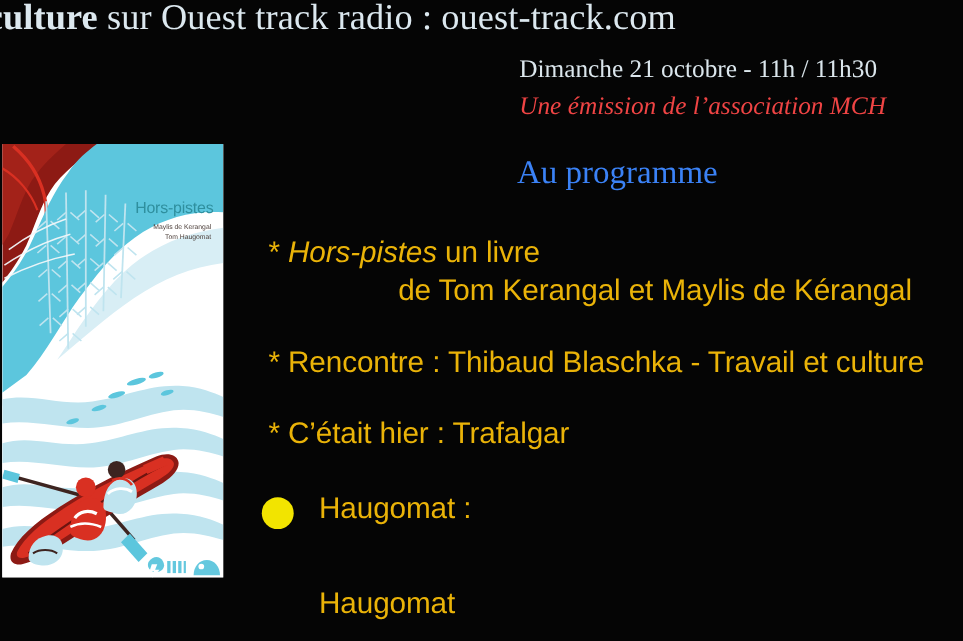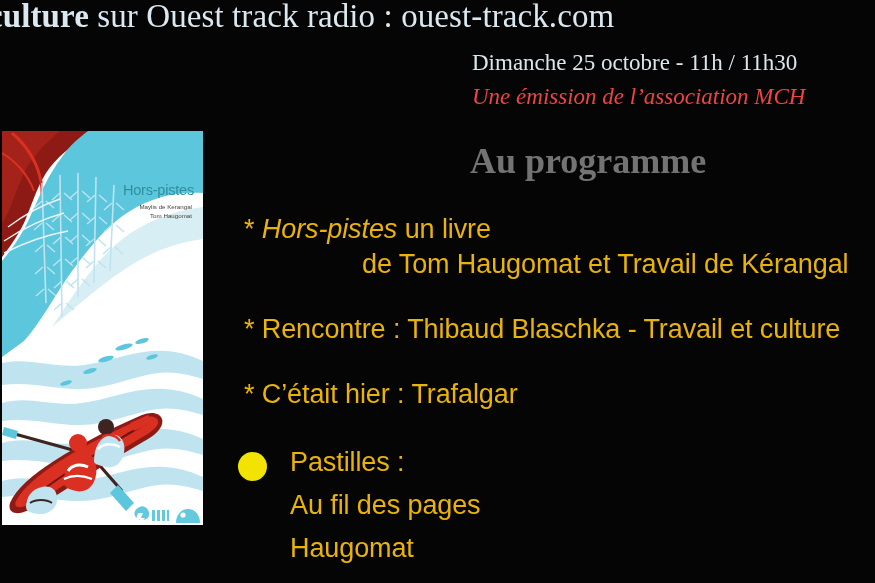--- a/index.html
+++ b/index.html
@@ -54,23 +54,23 @@
     font-size: 23px;
     color: #ef4444;
   }
 
   .programme-heading {
     position: absolute;
     left: 470px;
     top: 140px;
     white-space: nowrap;
     font-family: "Liberation Serif", serif;
-    font-weight: bold;
-    font-size: 36px;
-    color: #737373;
+    font-weight: normal;
+    font-size: 30px;
+    color: #3b82f6;
   }
 
   
   .line {
     position: absolute;
     white-space: nowrap;
     color: #eab308;
     font-family: "Liberation Sans", sans-serif;
     font-size: 27px;
     letter-spacing: -0.1px;
@@ -129,34 +129,33 @@
     color: #4a3d38;
   }
 </style>
 </head>
 <body>
 
 <div id="slide">
 
   <div class="hdr-title"><span class="b">culture</span><span> sur Ouest track radio  : ouest-track.com</span></div>
 
-  <div class="hdr-date">Dimanche 25 octobre - 11h / 11h30</div>
+  <div class="hdr-date">Dimanche 21 octobre - 11h / 11h30</div>
   <div class="hdr-sub">Une émission de l’association MCH</div>
 
   <div class="programme-heading">Au programme</div>
 
   <div class="line l1"><span>* </span><span class="it">Hors-pistes</span><span> un livre</span></div>
 
-  <div class="line l2">de Tom Haugomat et Travail de Kérangal</div>
+  <div class="line l2">de Tom Kerangal et Maylis de Kérangal</div>
   <div class="line l3">* Rencontre : Thibaud Blaschka - Travail et culture</div>
   <div class="line l4">* C’était hier : Trafalgar</div>
 
   <div class="bullet-dot"></div>
-  <div class="line p1">Pastilles :</div>
-  <div class="line p2">Au fil des pages</div>
+  <div class="line p1">Haugomat :</div>
   <div class="line p3">Haugomat</div>
 
   <div class="cover">
     <svg width="201" height="394" viewBox="0 0 201 394">
       <defs>
         <clipPath id="cvclip">
             <rect x="0" y="0" width="201" height="394"></rect>
           </clipPath>
       </defs>
       <g clip-path="url(#cvclip)">

